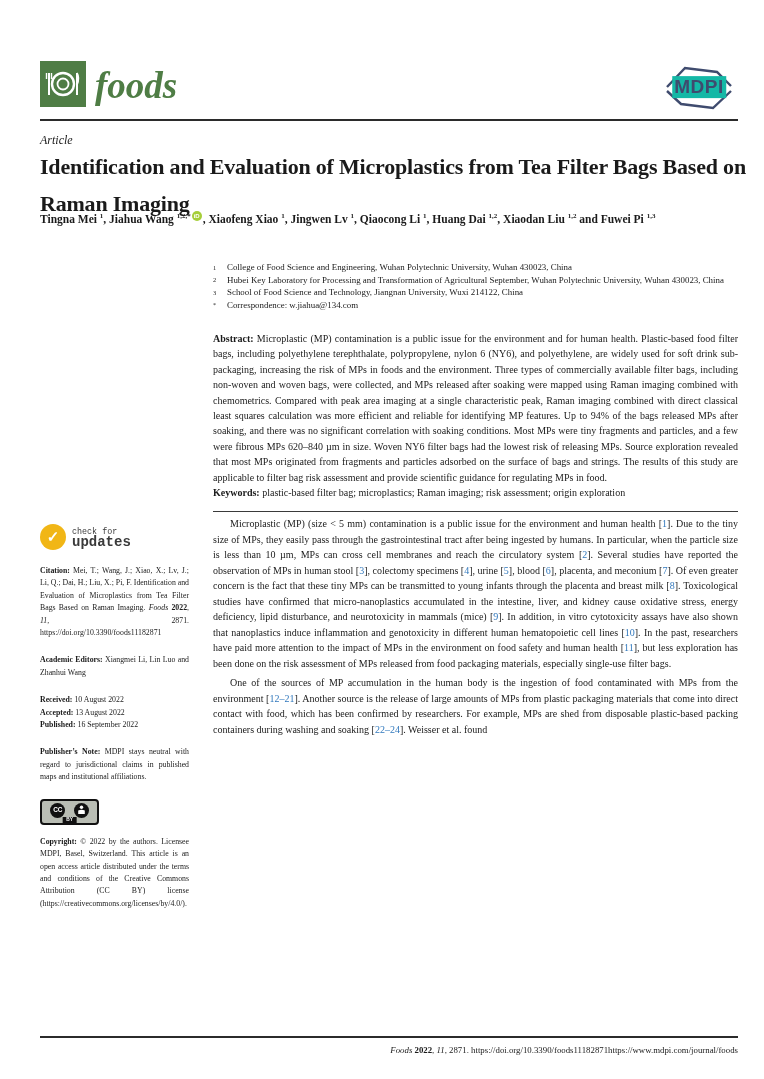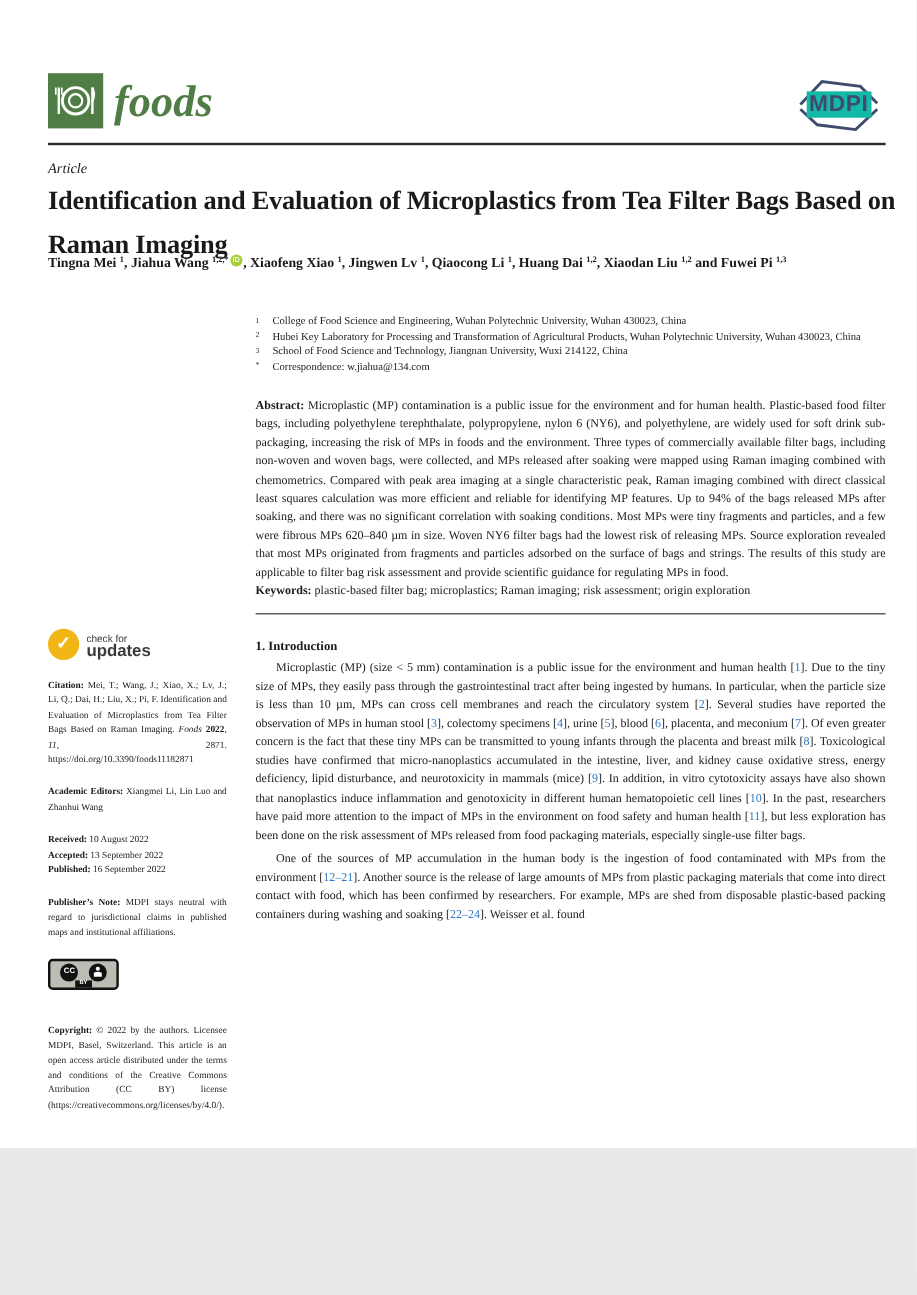--- a/index.html
+++ b/index.html
@@ -1,16 +1,16 @@
 <!DOCTYPE html>
 <html><head>
 <meta charset="utf-8">
 <style>
   html,body{margin:0;padding:0;background:#e8e8e8;}
-  .page{position:relative;width:764px;height:957px;background:#ffffff;margin:0 auto;
+  .page{position:relative;width:764px;height:1079px;background:#ffffff;margin:0 auto;
         font-family:"Liberation Serif","DejaVu Serif",serif;color:#1a1a1a;overflow:hidden;}
 
   
   .logo-row{position:absolute;left:40px;top:61px;display:flex;align-items:flex-end;gap:9px;}
   .logo-box{width:46px;height:46px;background:#4f7d45;display:flex;align-items:center;justify-content:center;}
   .journal-name{font-style:italic;font-weight:bold;font-size:37px;line-height:40px;color:#4f7d45;padding-bottom:1px;}
   .mdpi-logo{position:absolute;left:660px;top:62px;width:78px;height:52px;}
   .mdpi-logo svg{position:absolute;left:0;top:0;}
   .mdpi-text{position:absolute;left:50%;top:50%;transform:translate(-50%,-54%);
              font-family:"Liberation Sans","DejaVu Sans",sans-serif;font-weight:bold;font-size:19px;
@@ -34,38 +34,38 @@
   .kw-rule{margin-top:11px;height:1px;background:#3a3a3a;}
   .section-heading{margin-top:22px;font-size:10.6px;font-weight:bold;}
   .body-par{margin:4px 0 0 0;font-size:10px;line-height:15.5px;text-align:justify;text-indent:17px;}
 
   
   .side-col{position:absolute;left:40px;top:524px;width:149px;font-size:7.8px;line-height:12.4px;}
   .cfu{display:flex;align-items:center;gap:6px;cursor:pointer;}
   .cfu-circle{width:26px;height:26px;border-radius:50%;background:#f1b616;color:#fff;display:flex;
               align-items:center;justify-content:center;font-size:15px;font-weight:bold;
               font-family:"Liberation Sans",sans-serif;}
-  .cfu-text{font-family:Liberation Sans, sans-serif;color:#3a3a3a;line-height:10.5px;font-size:8.4px;}
+  .cfu-text{font-family:Liberation Mono, monospace;color:#3a3a3a;line-height:10.5px;font-size:8.4px;}
   .cfu-text .l2{font-weight:bold;font-size:14px;}
   .side-block{margin-top:15px;text-align:justify;}
   .side-block.no-justify{text-align:left;}
   .side-label{font-weight:bold;}
   .date-line{white-space:nowrap;}
   .cc-badge{margin-top:15px;width:59px;height:26px;background:#b9bdb4;border:2px solid #111;border-radius:4px;
             position:relative;display:flex;align-items:flex-start;justify-content:space-evenly;padding-top:2px;
             box-sizing:border-box;cursor:pointer;}
   .cc-circle{width:15px;height:15px;border-radius:50%;background:#111;color:#fff;display:flex;align-items:center;
              justify-content:center;font-size:6.5px;font-weight:bold;font-family:"Liberation Sans",sans-serif;}
   .by-bar{position:absolute;left:50%;bottom:0;transform:translateX(-50%);background:#111;color:#fff;
           font-size:4.8px;line-height:6px;padding:0 4px;font-family:"Liberation Sans",sans-serif;font-weight:bold;}
 
   
   .footer-rule{position:absolute;left:40px;top:1036px;width:698px;height:2px;background:#2b2b2b;}
-  .footer-row{position:absolute;left:40px;top:997px;width:698px;display:flex;justify-content:flex-start;
-              font-size:8.8px;gap:32px;}
+  .footer-row{position:absolute;left:40px;top:1045px;width:698px;display:flex;justify-content:flex-end;
+              font-size:8.8px;}
 
   
   .seg-sup{font-size:61%;vertical-align:super;}
   .seg-ref{color:#3178bd;cursor:pointer;}
   .seg-i{font-style:italic;}
   .seg-b{font-weight:bold;}
   .orcid-icon{display:inline-block;width:10px;height:10px;border-radius:50%;background:#a6ce39;color:#fff;
               font-size:6px;line-height:10px;text-align:center;font-weight:bold;vertical-align:super;
               margin:0 1px;font-family:"Liberation Sans",sans-serif;cursor:pointer;}
 </style>
@@ -105,21 +105,21 @@
 
   <div class="main-col">
 
     <div class="affiliations">
       <div class="affil-row">
         <span class="affil-marker">1</span>
         <span class="affil-text">College of Food Science and Engineering, Wuhan Polytechnic University, Wuhan 430023, China</span>
       </div>
       <div class="affil-row">
         <span class="affil-marker">2</span>
-        <span class="affil-text">Hubei Key Laboratory for Processing and Transformation of Agricultural Products, Wuhan Polytechnic University, Wuhan 430023, China</span>
+        <span class="affil-text">Hubei Key Laboratory for Processing and Transformation of Agricultural September, Wuhan Polytechnic University, Wuhan 430023, China</span>
       </div>
       <div class="affil-row">
         <span class="affil-marker">3</span>
         <span class="affil-text">School of Food Science and Technology, Jiangnan University, Wuxi 214122, China</span>
       </div>
       <div class="affil-row">
         <span class="affil-marker">*</span>
         <span class="affil-text">Correspondence: w.jiahua@134.com</span>
       </div>
     </div>
@@ -129,21 +129,20 @@
       <span>Microplastic (MP) contamination is a public issue for the environment and for human health. Plastic-based food filter bags, including polyethylene terephthalate, polypropylene, nylon 6 (NY6), and polyethylene, are widely used for soft drink sub-packaging, increasing the risk of MPs in foods and the environment. Three types of commercially available filter bags, including non-woven and woven bags, were collected, and MPs released after soaking were mapped using Raman imaging combined with chemometrics. Compared with peak area imaging at a single characteristic peak, Raman imaging combined with direct classical least squares calculation was more efficient and reliable for identifying MP features. Up to 94% of the bags released MPs after soaking, and there was no significant correlation with soaking conditions. Most MPs were tiny fragments and particles, and a few were fibrous MPs 620–840 µm in size. Woven NY6 filter bags had the lowest risk of releasing MPs. Source exploration revealed that most MPs originated from fragments and particles adsorbed on the surface of bags and strings. The results of this study are applicable to filter bag risk assessment and provide scientific guidance for regulating MPs in food.</span>
     </div>
 
     <div class="keywords">
       <span class="side-label">Keywords:</span>
       <span>plastic-based filter bag; microplastics; Raman imaging; risk assessment; origin exploration</span>
     </div>
 
     <div class="kw-rule"></div>
 
-    <div class="section-heading">1. Introduction</div>
 
     <p class="body-par"><span>Microplastic (MP) (size &lt; 5 mm) contamination is a public issue for the environment and human health [</span><span class="seg-ref">1</span><span>]. Due to the tiny size of MPs, they easily pass through the gastrointestinal tract after being ingested by humans. In particular, when the particle size is less than 10 µm, MPs can cross cell membranes and reach the circulatory system [</span><span class="seg-ref">2</span><span>]. Several studies have reported the observation of MPs in human stool [</span><span class="seg-ref">3</span><span>], colectomy specimens [</span><span class="seg-ref">4</span><span>], urine [</span><span class="seg-ref">5</span><span>], blood [</span><span class="seg-ref">6</span><span>], placenta, and meconium [</span><span class="seg-ref">7</span><span>]. Of even greater concern is the fact that these tiny MPs can be transmitted to young infants through the placenta and breast milk [</span><span class="seg-ref">8</span><span>]. Toxicological studies have confirmed that micro-nanoplastics accumulated in the intestine, liver, and kidney cause oxidative stress, energy deficiency, lipid disturbance, and neurotoxicity in mammals (mice) [</span><span class="seg-ref">9</span><span>]. In addition, in vitro cytotoxicity assays have also shown that nanoplastics induce inflammation and genotoxicity in different human hematopoietic cell lines [</span><span class="seg-ref">10</span><span>]. In the past, researchers have paid more attention to the impact of MPs in the environment on food safety and human health [</span><span class="seg-ref">11</span><span>], but less exploration has been done on the risk assessment of MPs released from food packaging materials, especially single-use filter bags.</span></p>
     <p class="body-par"><span>One of the sources of MP accumulation in the human body is the ingestion of food contaminated with MPs from the environment [</span><span class="seg-ref">12–21</span><span>]. Another source is the release of large amounts of MPs from plastic packaging materials that come into direct contact with food, which has been confirmed by researchers. For example, MPs are shed from disposable plastic-based packing containers during washing and soaking [</span><span class="seg-ref">22–24</span><span>]. Weisser et al. found</span></p>
   </div>
 
   <div class="side-col">
 
     <div class="cfu">
       <span class="cfu-circle">
           <span>✓</span>
@@ -157,42 +156,42 @@
     <div class="side-block">
       <span class="side-label">Citation:</span><span><span> Mei, T.; Wang, J.; Xiao, X.; Lv, J.; Li, Q.; Dai, H.; Liu, X.; Pi, F. Identification and Evaluation of Microplastics from Tea Filter Bags Based on Raman Imaging. </span><span class="seg-i">Foods </span><span class="seg-b">2022</span><span>, </span><span class="seg-i">11</span><span>, 2871. https://doi.org/10.3390/foods11182871</span></span>
     </div>
 
     <div class="side-block">
       <span class="side-label">Academic Editors:</span><span> Xiangmei Li, Lin Luo and Zhanhui Wang</span>
     </div>
 
     <div class="side-block no-justify">
       <div class="date-line"><span class="side-label">Received:</span><span> 10 August 2022</span></div>
-      <div class="date-line"><span class="side-label">Accepted:</span><span> 13 September 2022</span></div>
+      <div class="date-line"><span class="side-label">Accepted:</span><span> 13 August 2022</span></div>
       <div class="date-line"><span class="side-label">Published:</span><span> 16 September 2022</span></div>
     </div>
 
     <div class="side-block">
       <span class="side-label">Publisher’s Note:</span><span> MDPI stays neutral with regard to jurisdictional claims in published maps and institutional affiliations.</span>
     </div>
 
     <div class="cc-badge">
       <span class="cc-circle">
           <span>CC</span>
         </span>
       <span class="cc-circle">
         <svg width="9" height="10" viewBox="0 0 9 10">
           <circle cx="4.5" cy="2.3" r="1.7" fill="#ffffff"></circle>
           <path d="M1.2 9 L1.2 5.6 Q4.5 3.8 7.8 5.6 L7.8 9 Z" fill="#ffffff"></path>
         </svg>
       </span>
       <span class="by-bar">BY</span>
     </div>
 
-    <div class="side-block" style="margin-top:28px;">
+    <div class="side-block" style="margin-top:11px;">
       <span class="side-label">Copyright:</span><span> © 2022 by the authors. Licensee MDPI, Basel, Switzerland. This article is an open access article distributed under the terms and conditions of the Creative Commons Attribution (CC BY) license (https://creativecommons.org/licenses/by/4.0/).</span>
     </div>
   </div>
 
   <div class="footer-rule"></div>
   <div class="footer-row">
     <span><span class="seg-i">Foods </span><span class="seg-b">2022</span><span>, </span><span class="seg-i">11</span><span>, 2871. https://doi.org/10.3390/foods11182871</span></span>
     <span>https://www.mdpi.com/journal/foods</span>
   </div>
 

